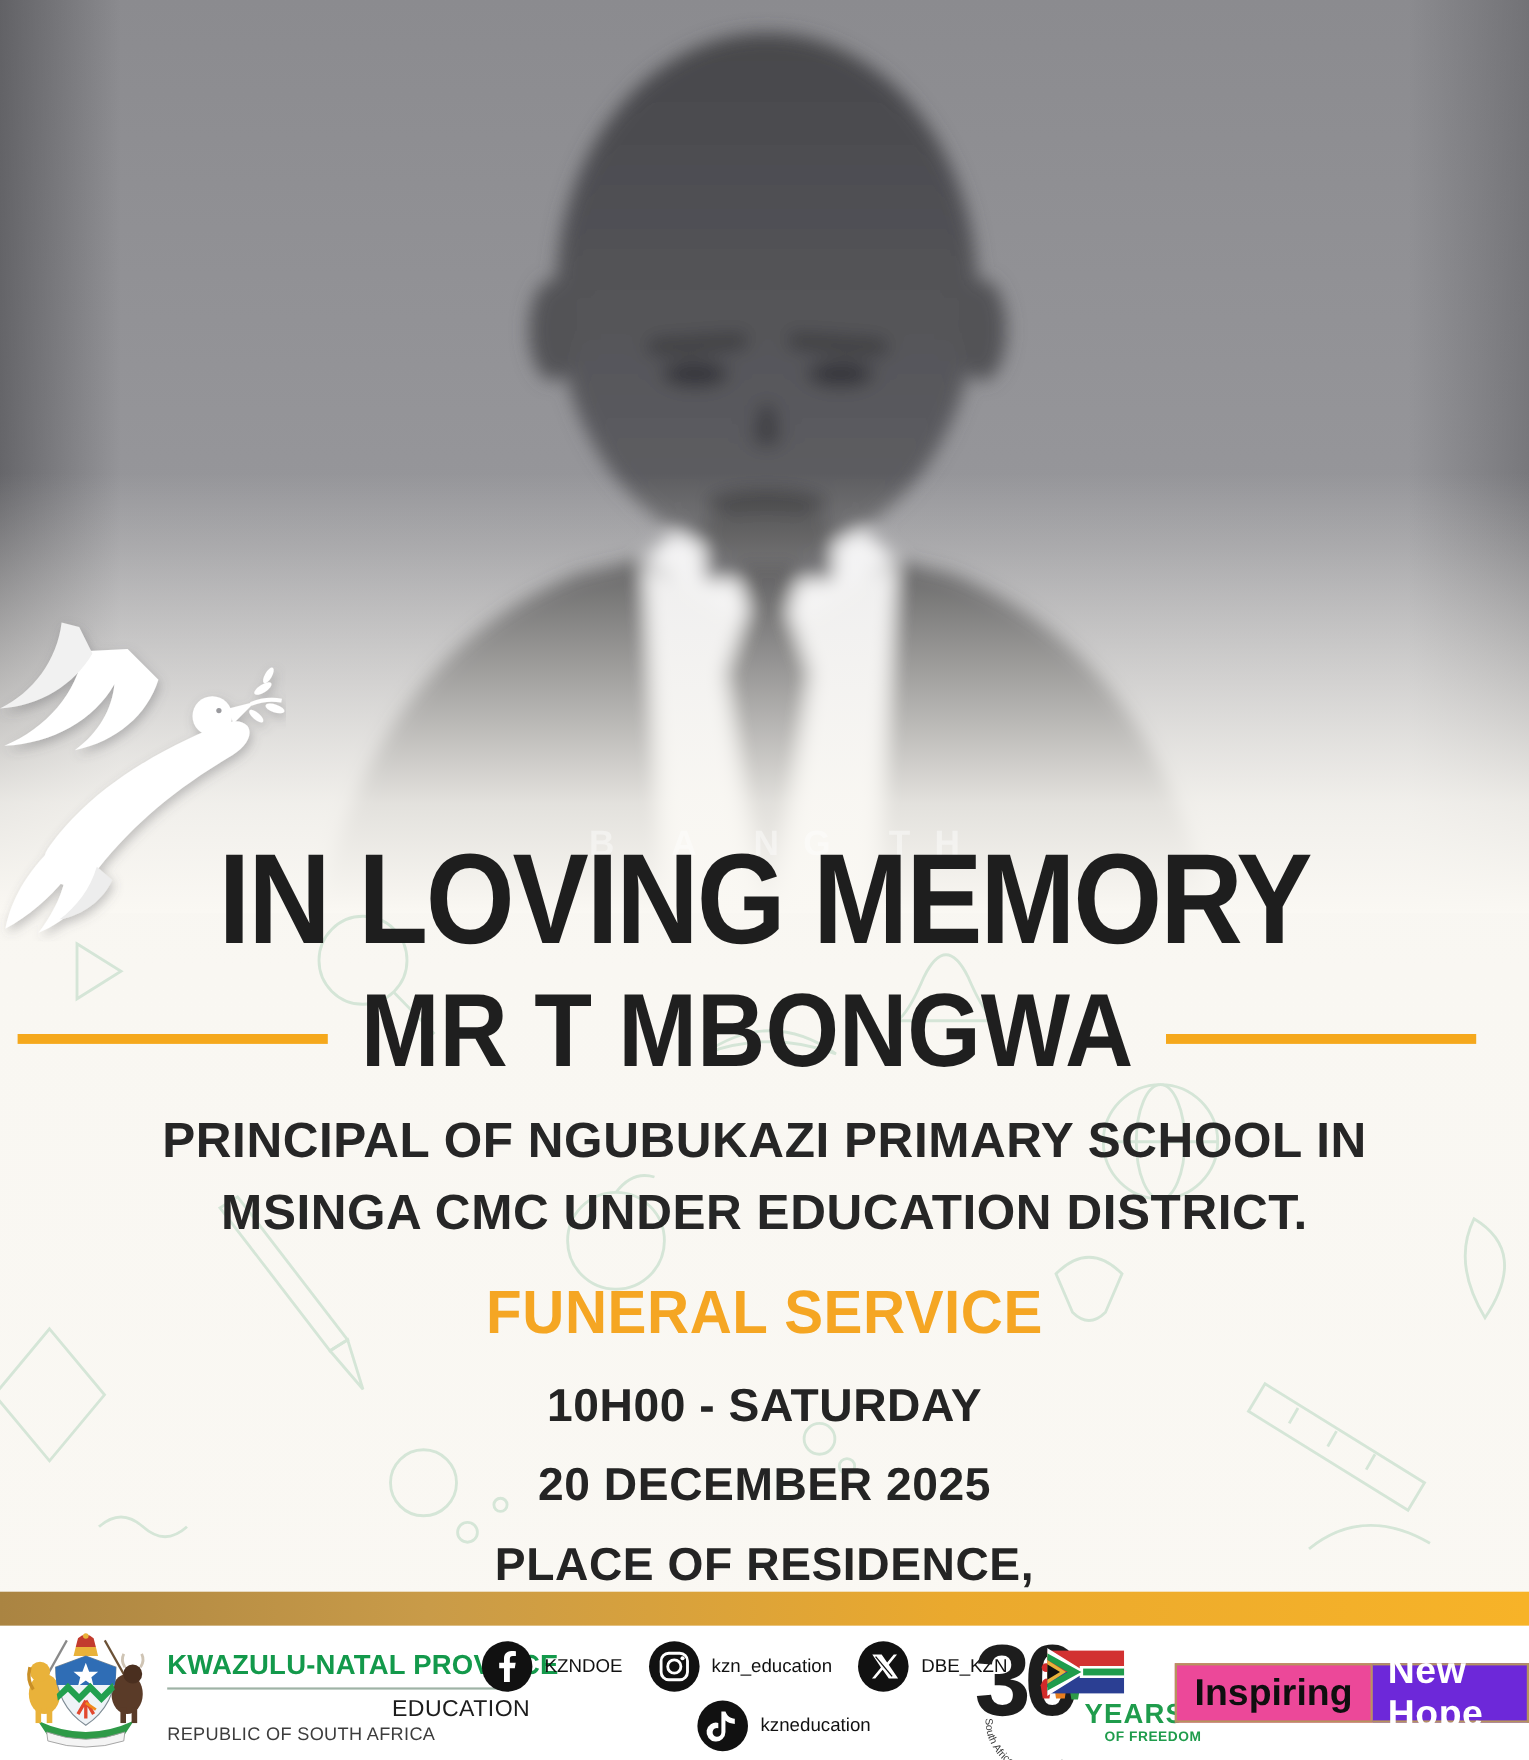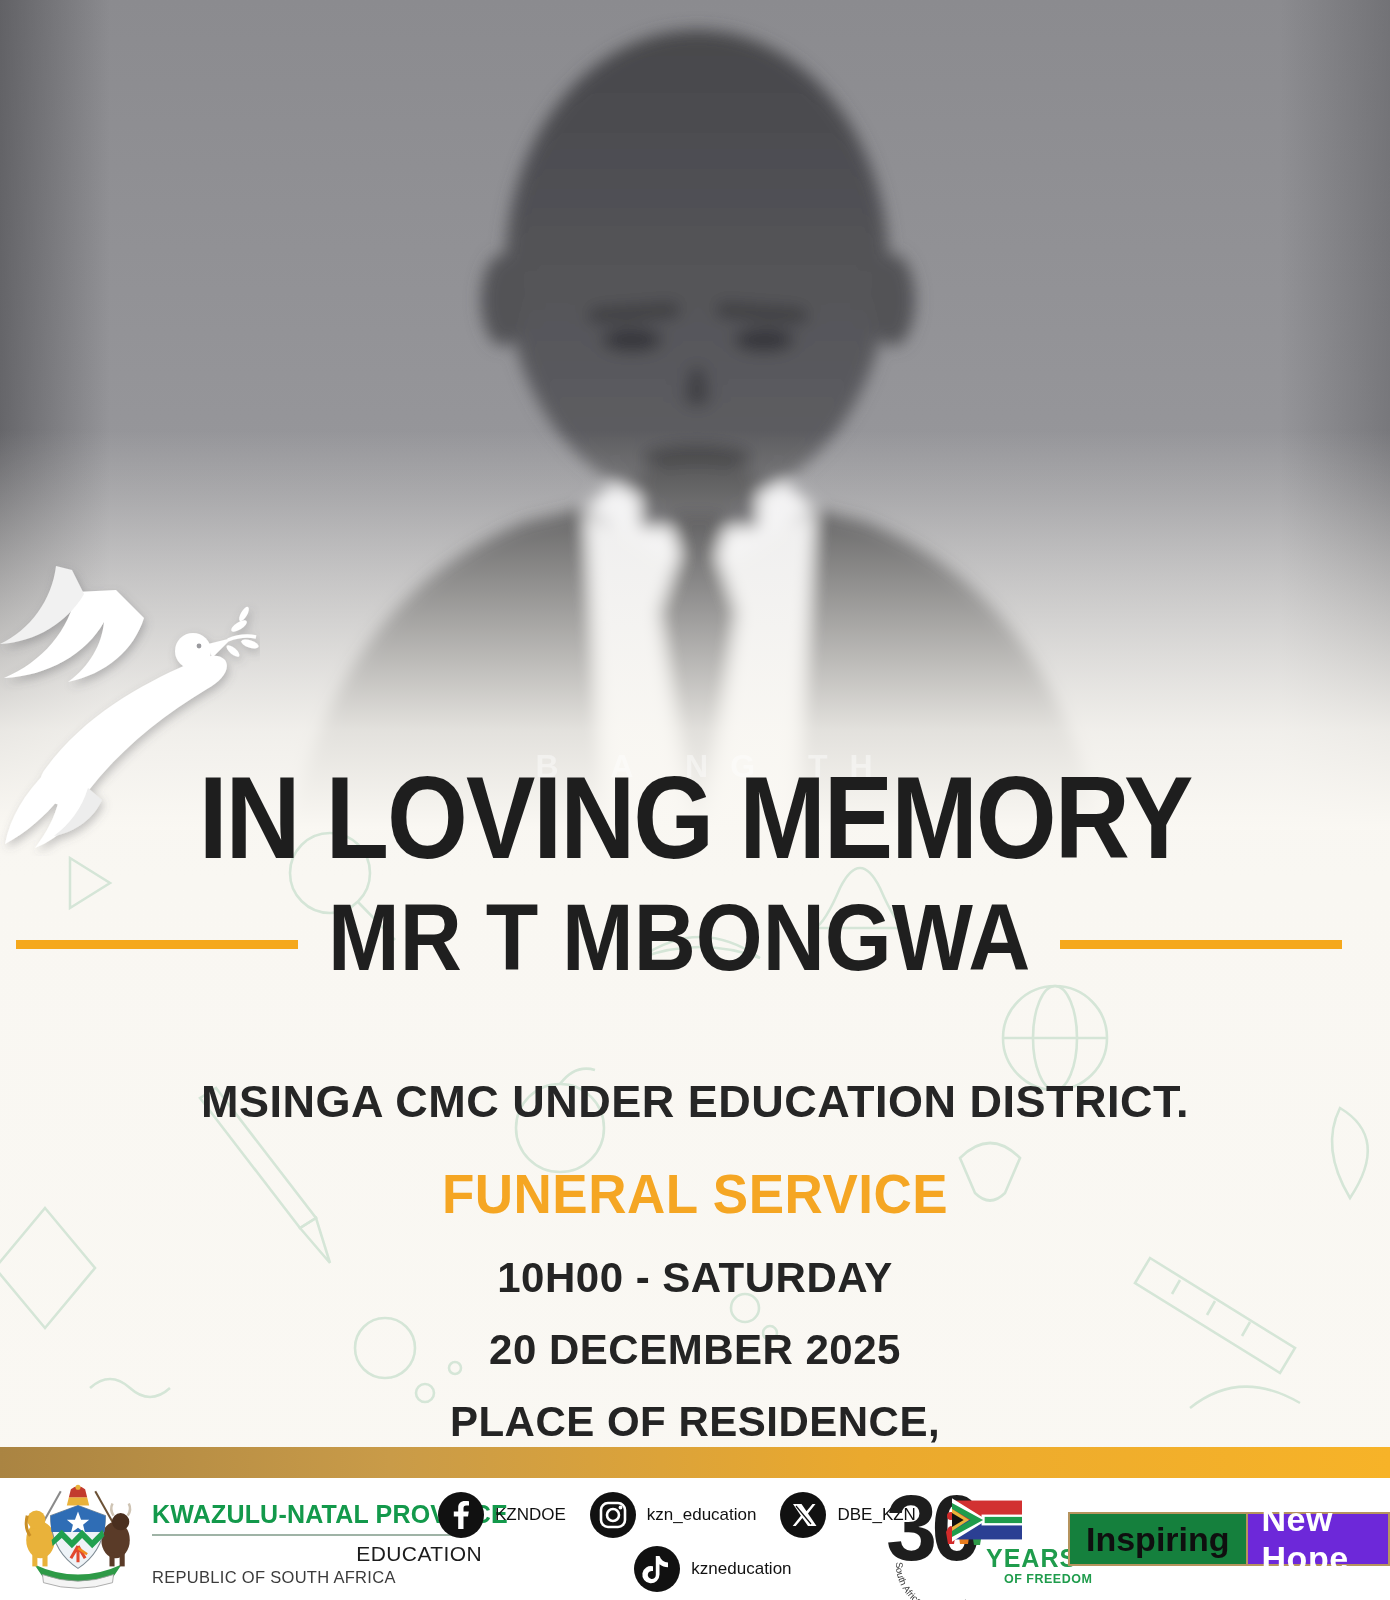--- a/index.html
+++ b/index.html
@@ -71,21 +71,21 @@
   .anniv{position:absolute;left:886px;top:10px;width:230px;height:108px;}
   .anniv .num{position:absolute;left:0;top:-6px;font-size:92px;line-height:1;font-weight:900;letter-spacing:-6px;color:#1d1d1d;}
   .anniv .flag{position:absolute;left:66px;top:10px;}
   .anniv .people{position:absolute;left:56px;top:20px;}
   .anniv .arc{position:absolute;left:-4px;top:26px;}
   .anniv .years{position:absolute;left:100px;top:56px;font-size:25px;font-weight:800;color:#1F9C4C;letter-spacing:1px;}
   .anniv .freedom{position:absolute;left:100px;top:84px;font-size:12.5px;font-weight:800;color:#1F9C4C;letter-spacing:.5px;margin-left:18px;}
   
   .slogan{position:absolute;left:1068px;top:34px;display:flex;height:54px;}
   .slogan .left{
-    background:#15803d;border:2px solid #B6945E;display:flex;align-items:center;
+    background:#ec4899;border:2px solid #B6945E;display:flex;align-items:center;
     padding:0 16px;font-size:34px;font-weight:800;color:#0f0f0f;
   }
   .slogan .right{
     background:#6d28d9;display:flex;align-items:center;border:2px solid #B6945E;border-left:none;
     padding:0 14px;font-size:34px;font-weight:700;color:#ffffff;letter-spacing:.5px;
   }
 </style>
 </head>
 <body>
 
@@ -203,21 +203,21 @@
 
   <h1 class="heading">IN LOVING MEMORY</h1>
 
   <div class="name-row">
     <span class="rule"></span>
     <h2 class="name">MR T MBONGWA</h2>
     <span class="rule"></span>
   </div>
 
   <p class="subtitle">
-    <br>
+    <span>PRINCIPAL OF NGUBUKAZI PRIMARY SCHOOL IN</span><br>
     <span>MSINGA CMC UNDER EDUCATION DISTRICT.</span>
   </p>
 
   <h3 class="service-heading">FUNERAL SERVICE</h3>
 
   <div class="details">
     <p>10H00 - SATURDAY</p>
     <p>20 DECEMBER 2025</p>
     <p>PLACE OF RESIDENCE,</p>
     <p>UITVAL.</p>

